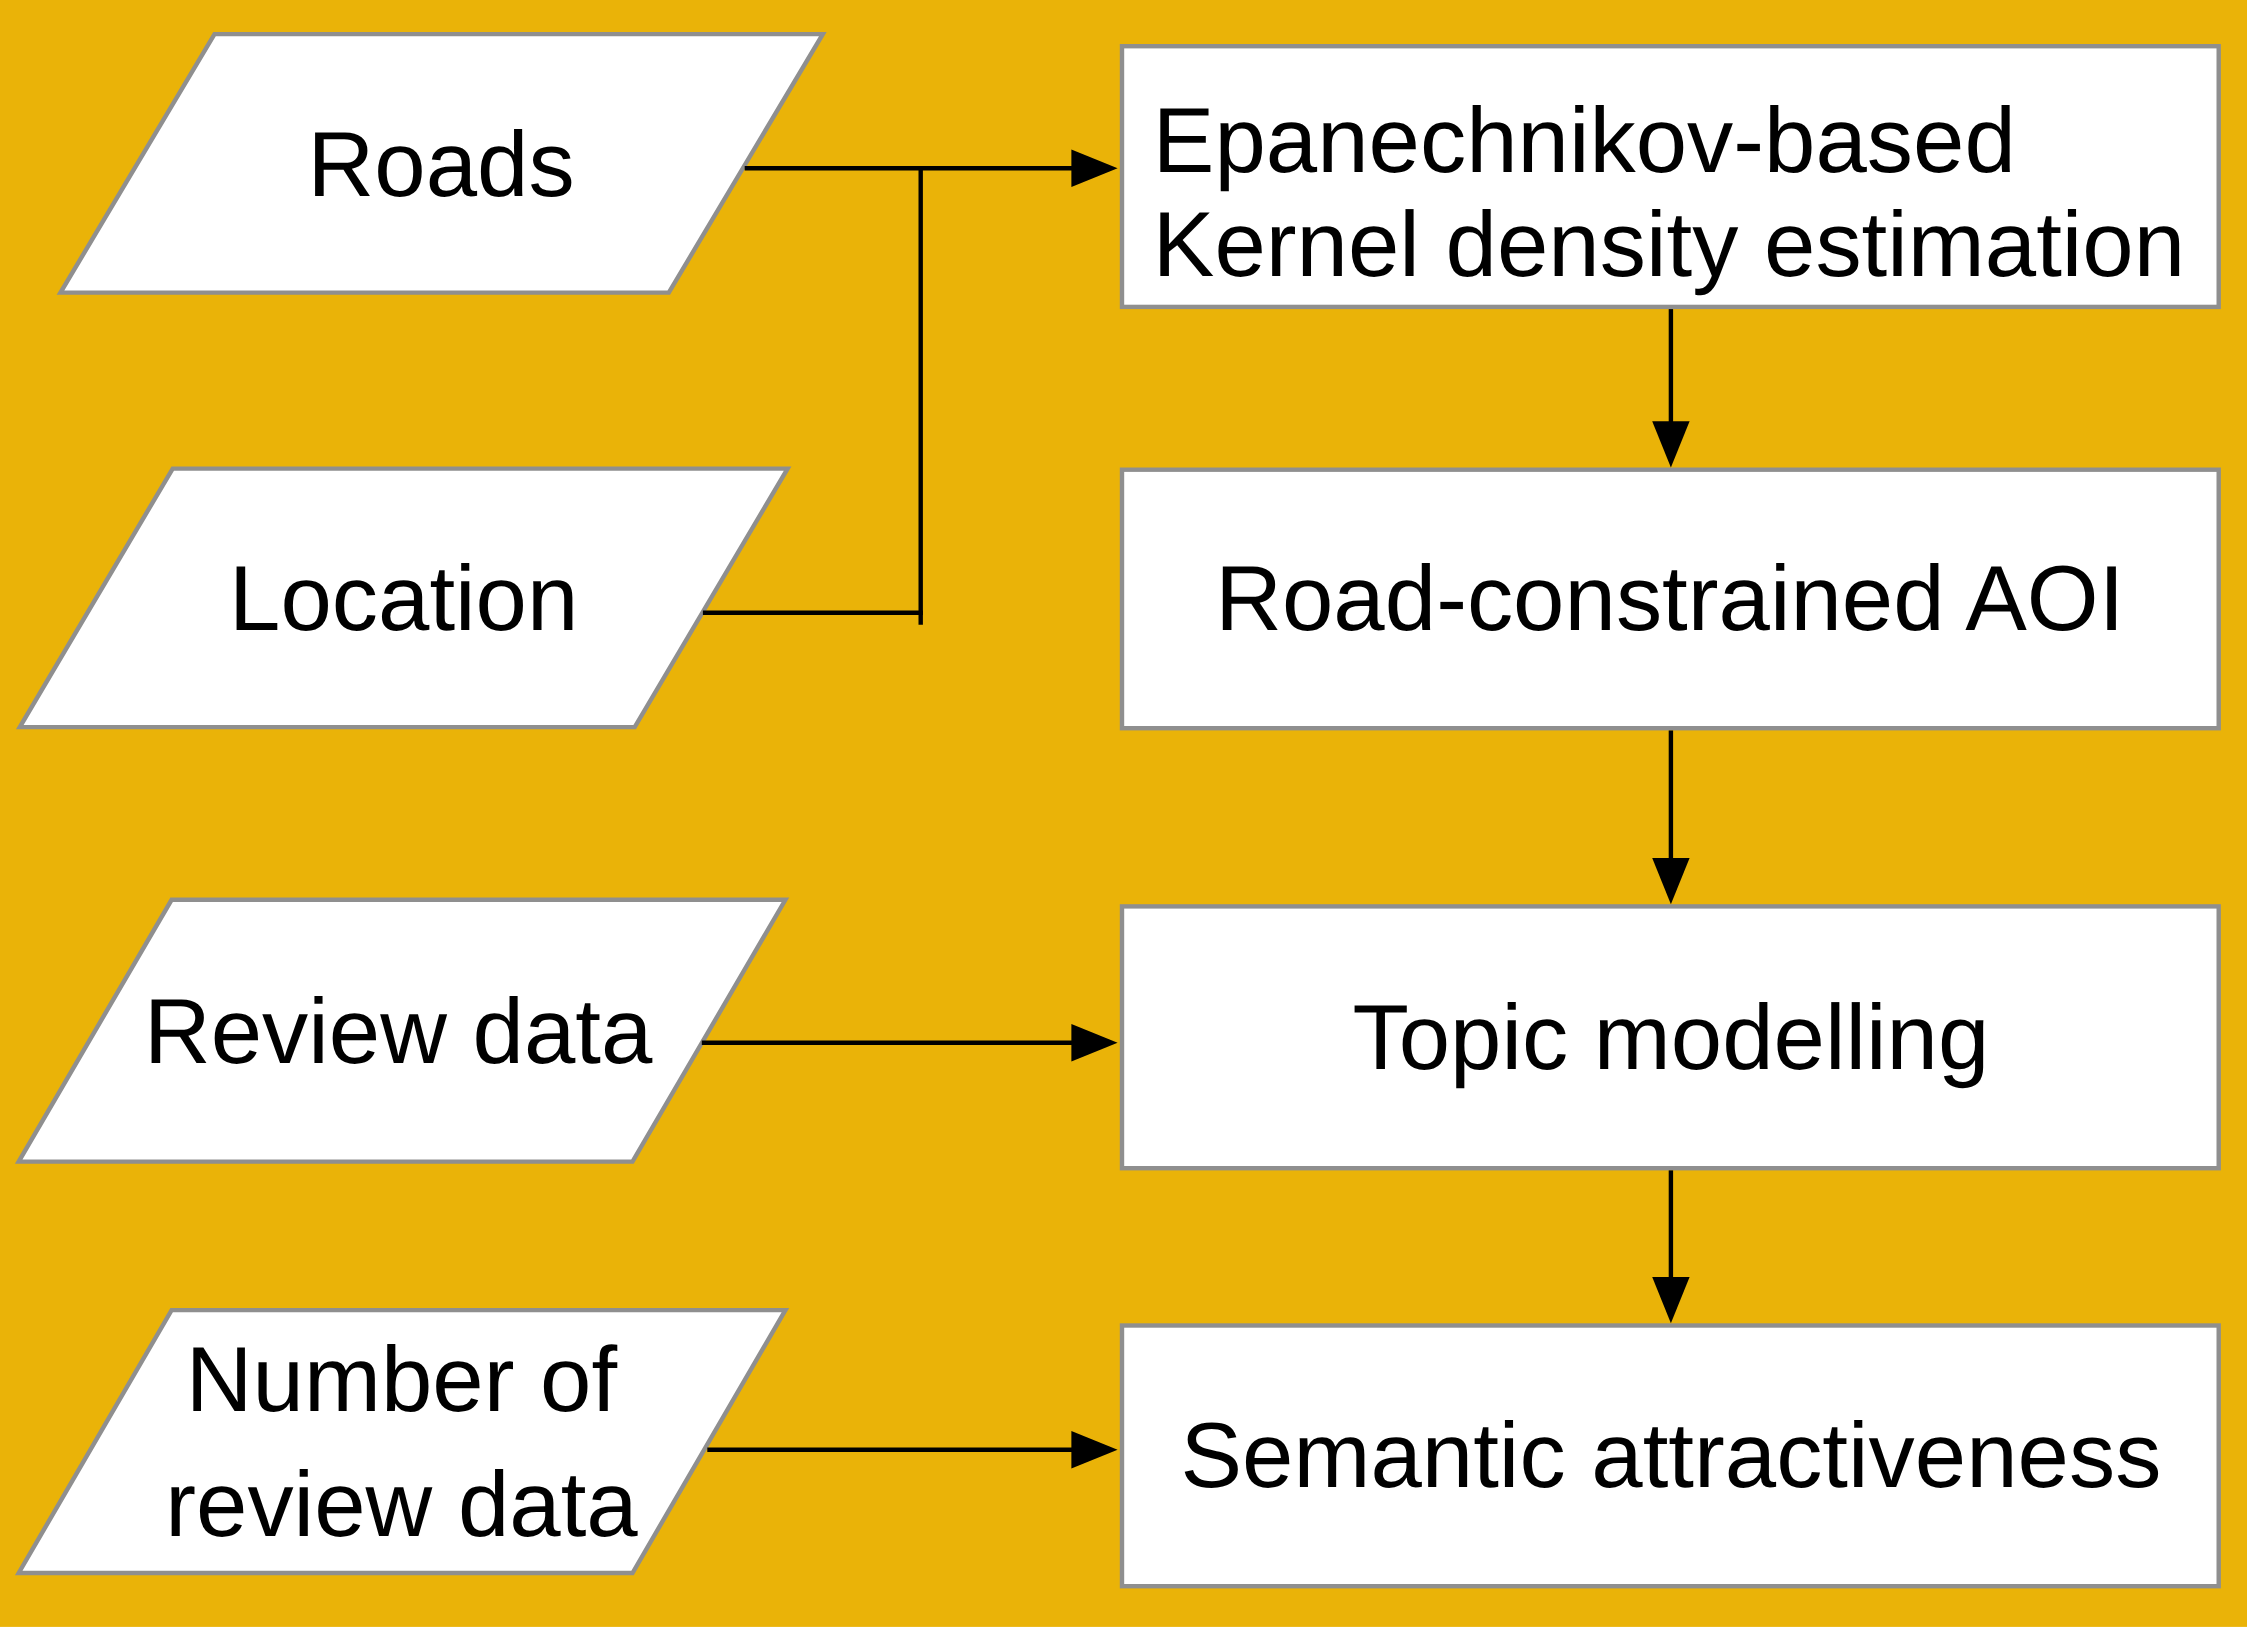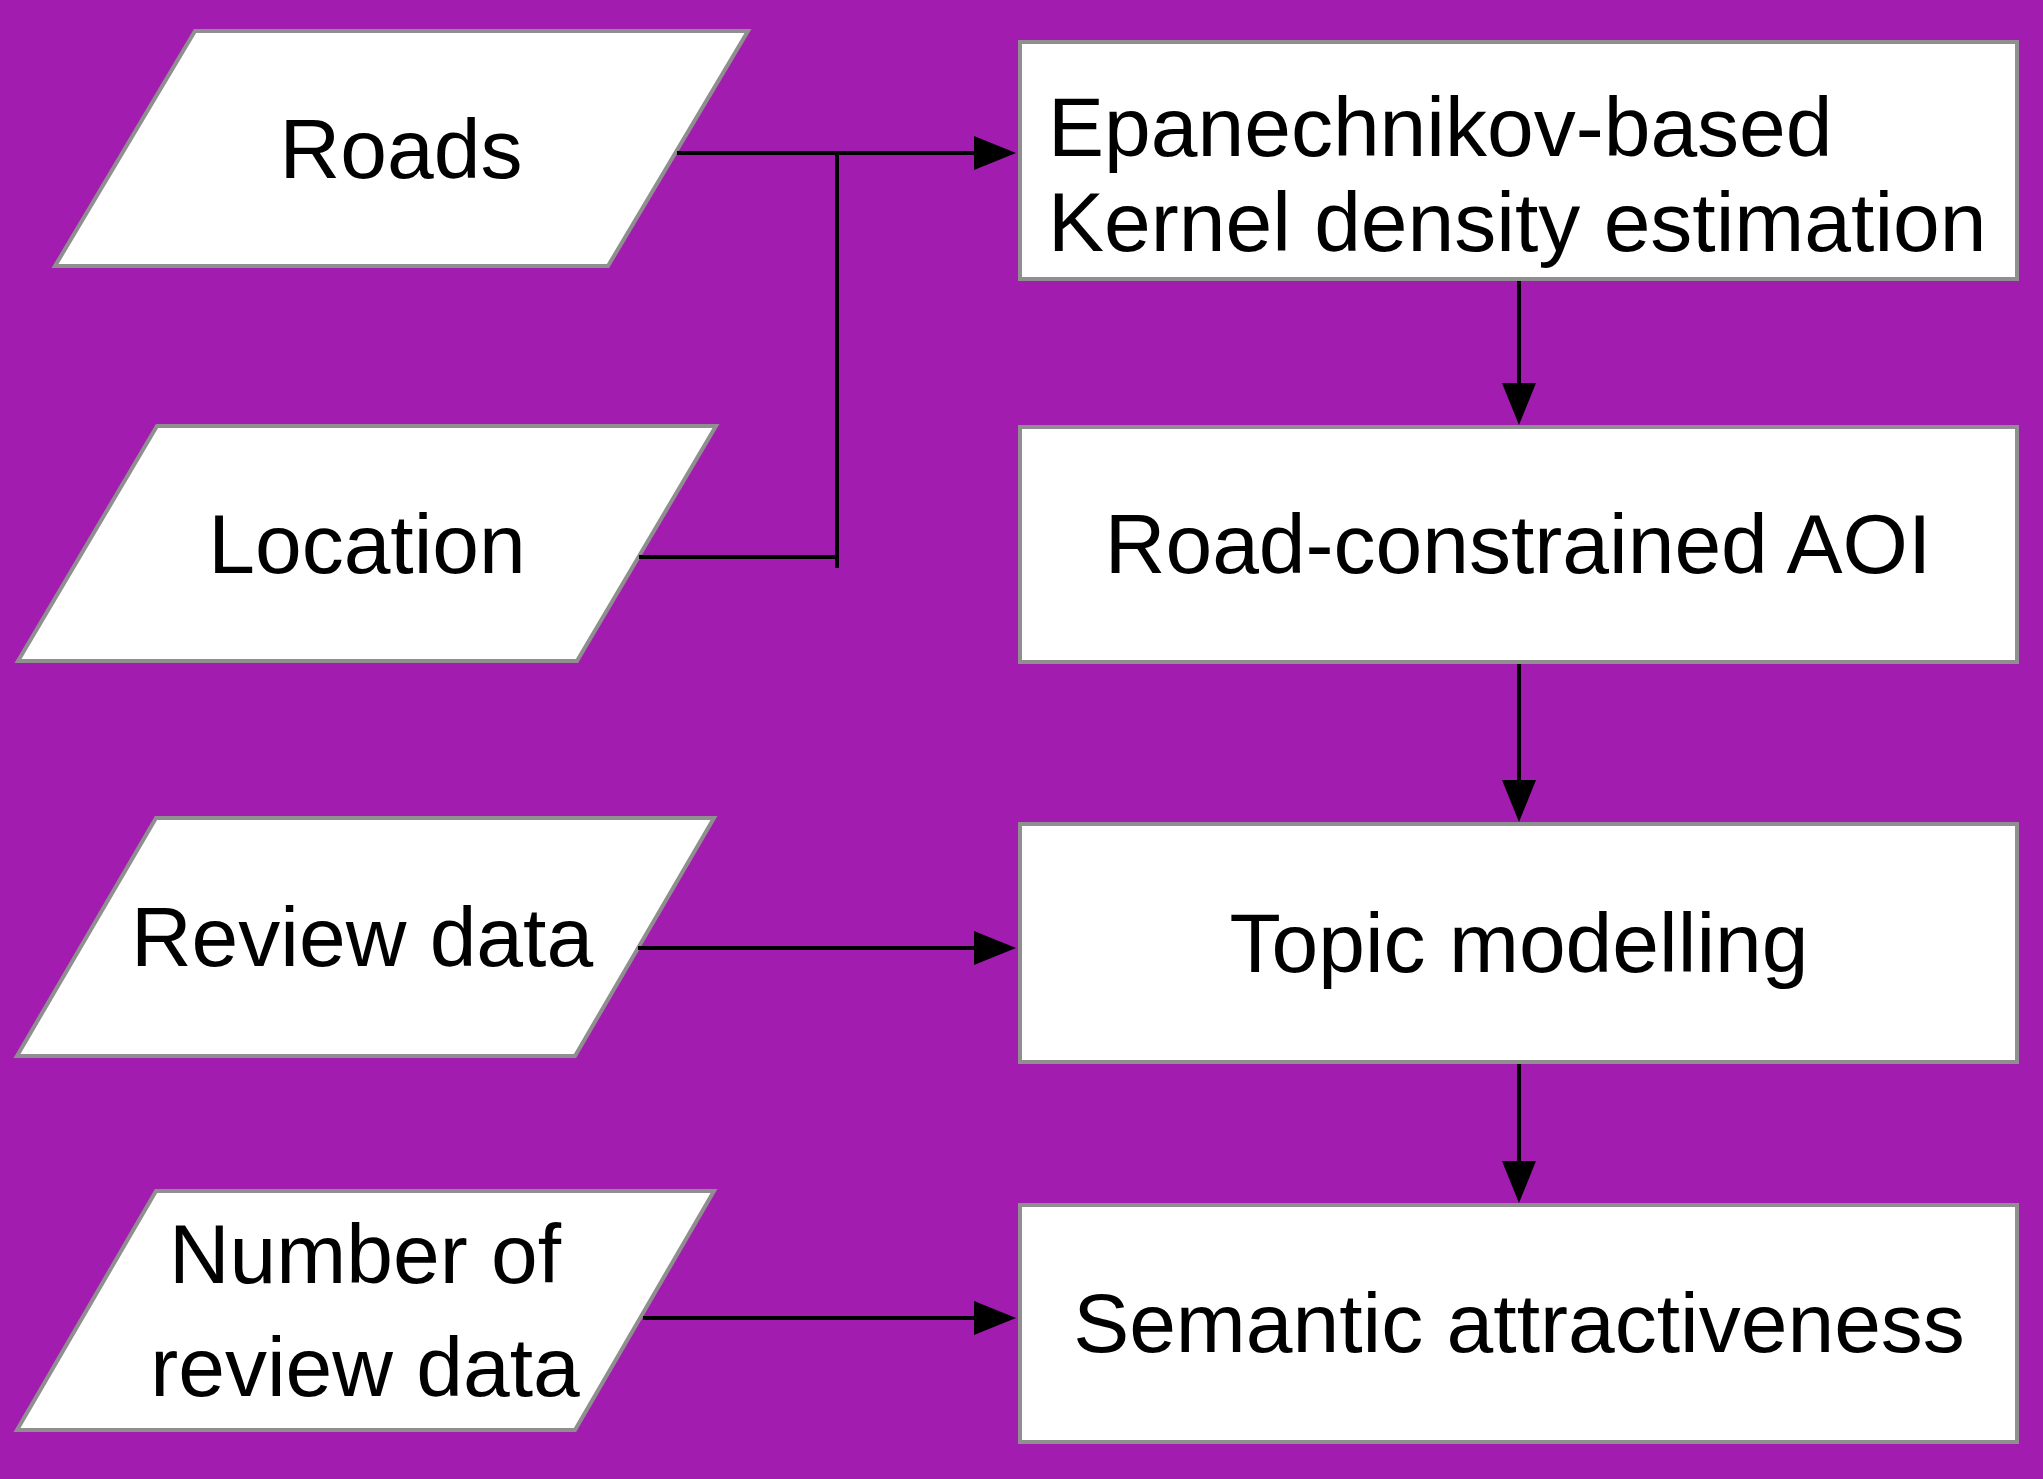--- a/index.html
+++ b/index.html
@@ -4,21 +4,21 @@
 <style>
   html, body {
     margin: 0;
     padding: 0;
     background: #ffffff;
   }
   .canvas {
     position: relative;
     width: 2043px;
     height: 1479px;
-    background: #a21caf;
+    background: #eab308;
     overflow: hidden;
     text-decoration: underline;
   }
   svg { display: block; }
   .node-shape {
     fill: #ffffff;
     stroke-width: 4px;
   }
   .connector-line {
     stroke-width: 4px;

